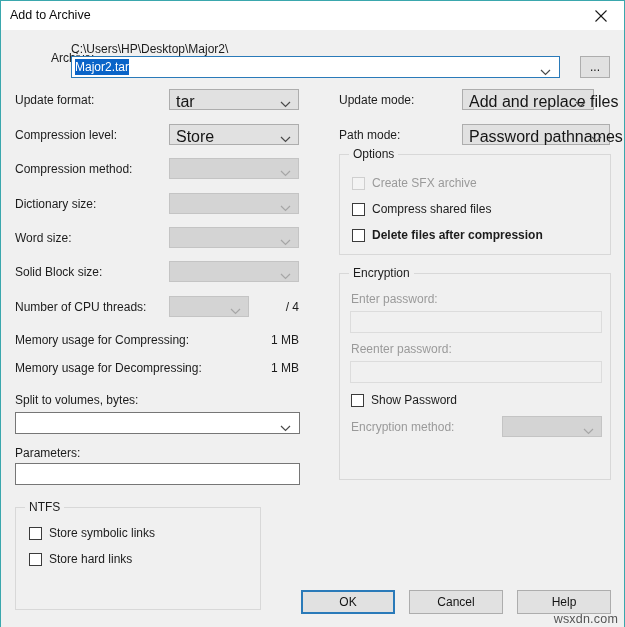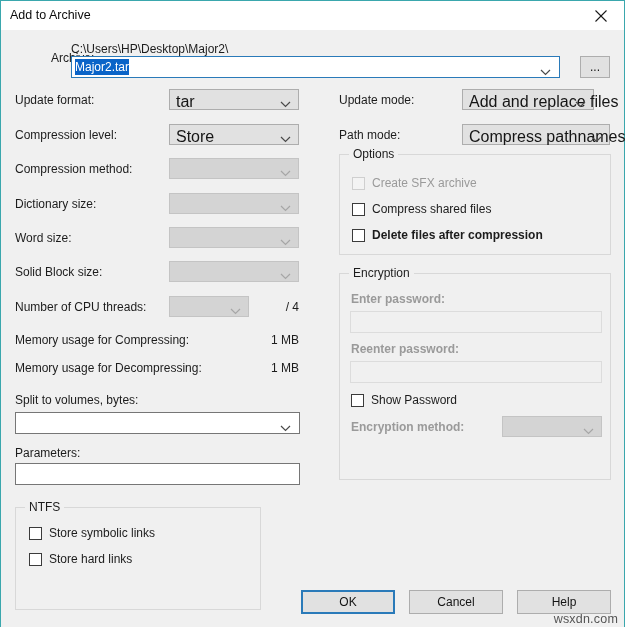--- a/index.html
+++ b/index.html
@@ -63,21 +63,21 @@
     background: #f0f0f0;
   }
 
   .lbl {
     position: absolute;
     font-size: 12px;
     color: #1c1c1c;
     white-space: nowrap;
     line-height: 14px;
   }
-  .lbl.dim { color: #9a9a9a; font-weight: bold; }
+  .lbl.dim { color: #9a9a9a; }
   .val-right {
     position: absolute;
     font-size: 12px;
     color: #1c1c1c;
     white-space: nowrap;
     text-align: right;
   }
 
   
   .combo {
@@ -366,21 +366,21 @@
       <span class="ctext">Add and replace files</span>
       <span class="arrow">
         <svg width="11" height="7" viewBox="0 0 11 7">
             <polyline points="1,1 5.5,5.5 10,1" fill="none" stroke="#4a4a4a" stroke-width="1.2"></polyline>
           </svg>
       </span>
     </div>
 
     <div class="lbl" style="left:338px; top:98px;">Path mode:</div>
     <div class="combo" style="left:461px; top:94px; width:148px;">
-      <span class="ctext">Compress pathnames</span>
+      <span class="ctext">Password pathnames</span>
       <span class="arrow">
         <svg width="11" height="7" viewBox="0 0 11 7">
             <polyline points="1,1 5.5,5.5 10,1" fill="none" stroke="#4a4a4a" stroke-width="1.2"></polyline>
           </svg>
       </span>
     </div>
 
     <div class="group" style="left:338px; top:124px; width:272px; height:101px;">
       <span class="gtitle">Options</span>
 

